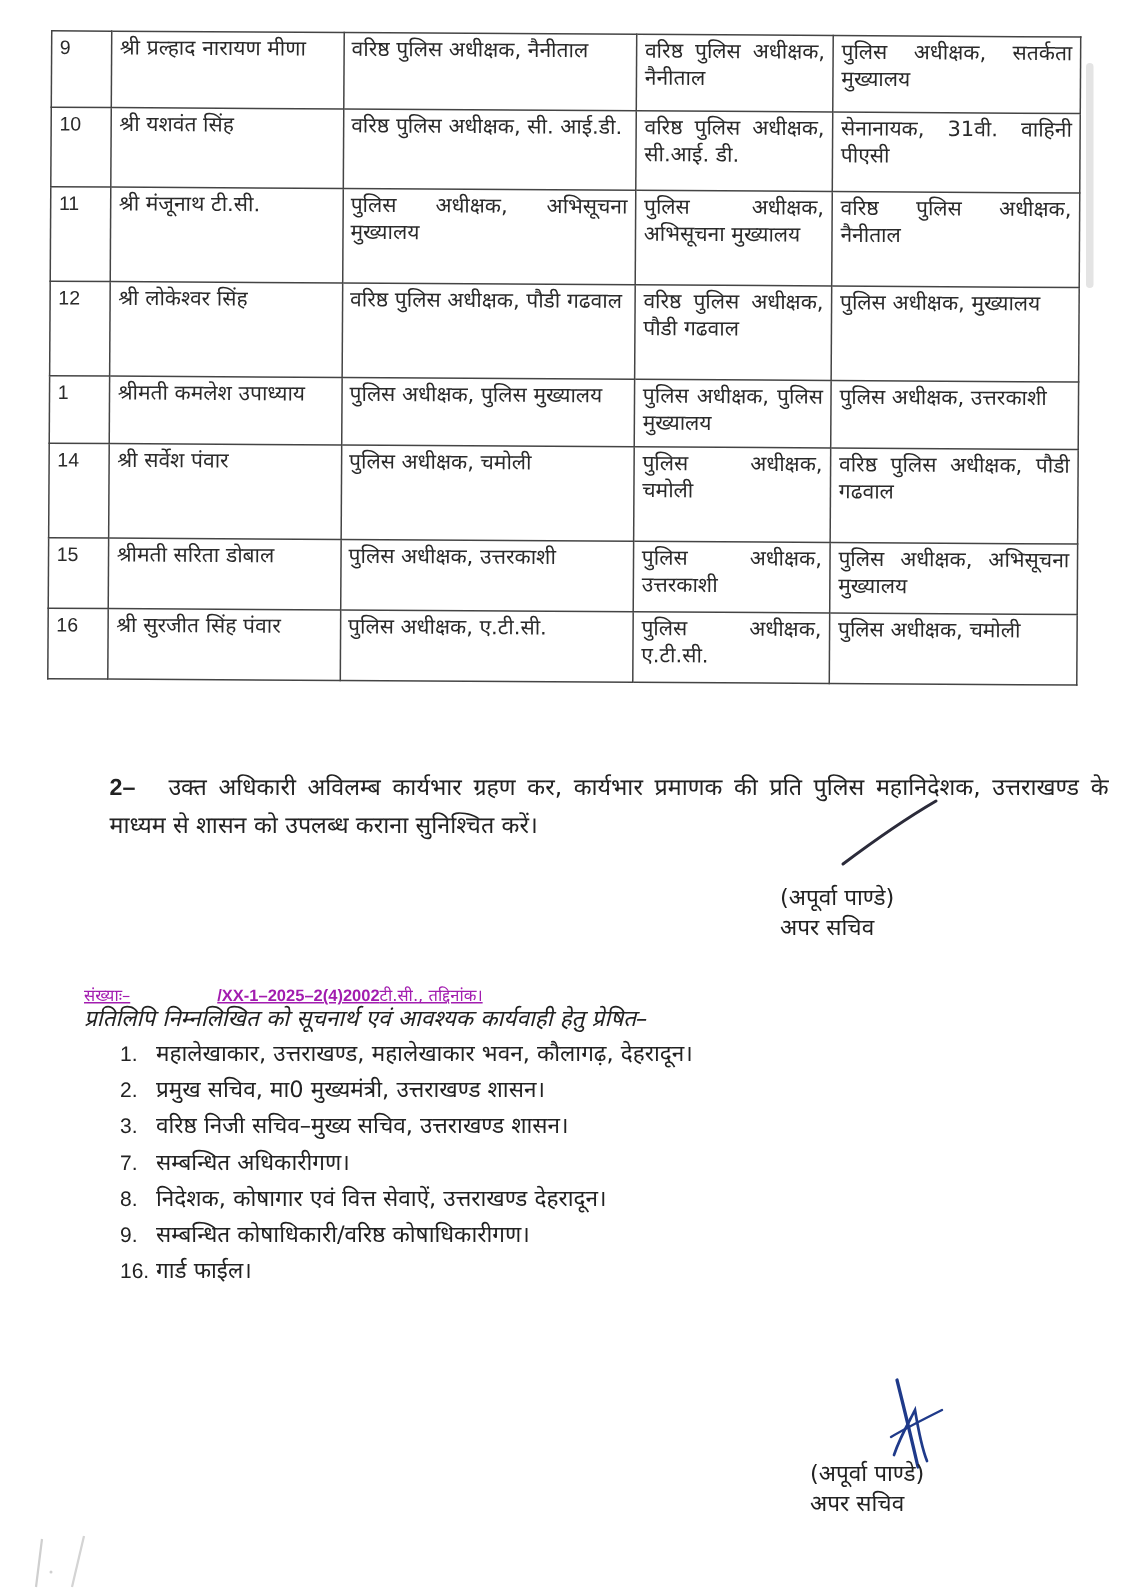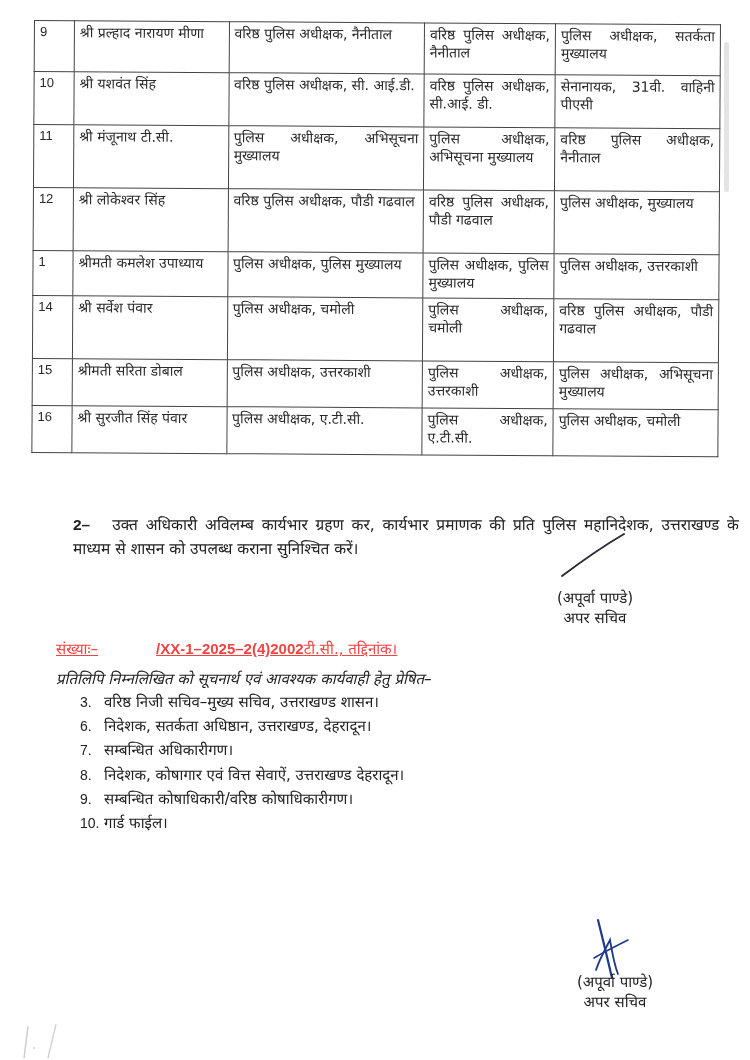--- a/index.html
+++ b/index.html
@@ -34,28 +34,28 @@
   tr.r15 td { height: 40px; }
   tr.r16 td { height: 40px; }
 
   .para2 {
     position: absolute; left: 73px; top: 497px; width: 666px;
     font-size: 15.5px; line-height: 24px; text-align: justify; color: #222;
   }
   .para2 .num { font-family: "Liberation Sans", sans-serif; font-weight: bold; margin-right: 22px; }
 
   .sig-mark1 { position: absolute; left: 558px; top: 530px; width: 70px; height: 50px; }
-  .sig-block { position: absolute; text-align: center; font-size: 15px; line-height: 20px; color: #222; }
+  .sig-block { position: absolute; font-size: 15px; line-height: 20px; color: #222; }
   .sig1 { left: 520px; top: 588px; width: 150px; }
   .sig2 { left: 540px; top: 972px; width: 150px; }
   .sig-mark2 { position: absolute; left: 590px; top: 918px; width: 40px; height: 62px; }
 
   .ref-line {
-    position: absolute; left: 56px; top: 639px; font-size: 15px; line-height: 20px;
-    text-decoration: underline; color: #ef4444;
+    position: absolute; left: 56px; top: 654px; font-size: 11px; line-height: 20px;
+    text-decoration: underline; color: #a21caf;
   }
   .ref-line .gap { display: inline-block; width: 58px; }
   .ref-line .code { font-family: "Liberation Sans", sans-serif; font-weight: bold; }
   .copy-intro { position: absolute; left: 56px; top: 668px; font-size: 15px; line-height: 22px; font-style: italic; }
   ol.recipients {
     position: absolute; left: 80px; top: 690px; margin: 0; padding: 0; list-style: none;
     font-size: 15px; line-height: 24.2px;
   }
   ol.recipients li { white-space: nowrap; }
   ol.recipients .n { display: inline-block; width: 24px; font-family: "Liberation Sans", sans-serif; font-size: 14px; }
@@ -147,26 +147,27 @@
     <div>अपर सचिव</div>
   </div>
 
   <div class="ref-line">
     <span>संख्याः–</span><span class="gap"></span><span class="code">/XX-1–2025–2(4)2002</span><span>टी.सी., तद्दिनांक।</span>
   </div>
 
   <div class="copy-intro">प्रतिलिपि निम्नलिखित को सूचनार्थ एवं आवश्यक कार्यवाही हेतु प्रेषित–</div>
 
   <ol class="recipients">
+    <li><span class="n">1.</span><span>महालेखाकार, उत्तराखण्ड, महालेखाकार भवन, कौलागढ़, देहरादून।</span></li>
+    <li><span class="n">2.</span><span>प्रमुख सचिव, मा0 मुख्यमंत्री, उत्तराखण्ड शासन।</span></li>
     <li><span class="n">3.</span><span>वरिष्ठ निजी सचिव–मुख्य सचिव, उत्तराखण्ड शासन।</span></li>
-    <li><span class="n">6.</span><span>निदेशक, सतर्कता अधिष्ठान, उत्तराखण्ड, देहरादून।</span></li>
     <li><span class="n">7.</span><span>सम्बन्धित अधिकारीगण।</span></li>
     <li><span class="n">8.</span><span>निदेशक, कोषागार एवं वित्त सेवाऐं, उत्तराखण्ड देहरादून।</span></li>
     <li><span class="n">9.</span><span>सम्बन्धित कोषाधिकारी/वरिष्ठ कोषाधिकारीगण।</span></li>
-    <li><span class="n">10.</span><span>गार्ड फाईल।</span></li>
+    <li><span class="n">16.</span><span>गार्ड फाईल।</span></li>
   </ol>
 
   <svg class="sig-mark2" viewBox="0 0 40 62">
     <path d="M8 2 C 12 18, 16 34, 22 60" stroke="#1f3a8a" stroke-width="2.2" fill="none" stroke-linecap="round"></path>
     <path d="M6 52 C 10 40, 16 30, 20 22 C 22 34, 24 46, 28 56" stroke="#1f3a8a" stroke-width="1.8" fill="none" stroke-linecap="round"></path>
     <path d="M4 40 C 14 34, 26 28, 38 22" stroke="#1f3a8a" stroke-width="1.6" fill="none" stroke-linecap="round"></path>
   </svg>
 
   <div class="sig-block sig2">
     <div>(अपूर्वा पाण्डे)</div>

